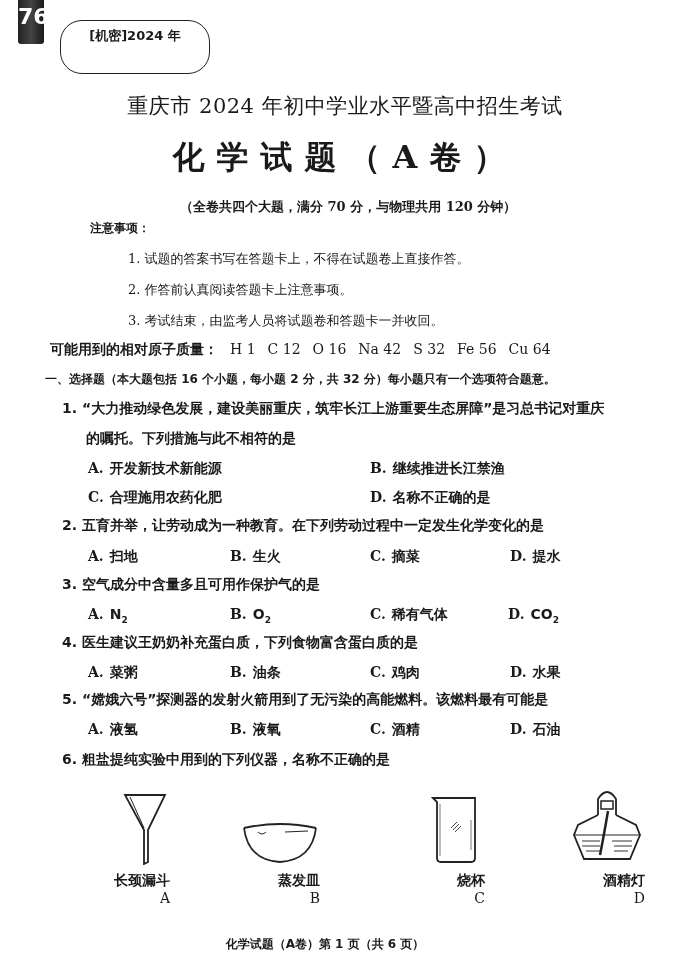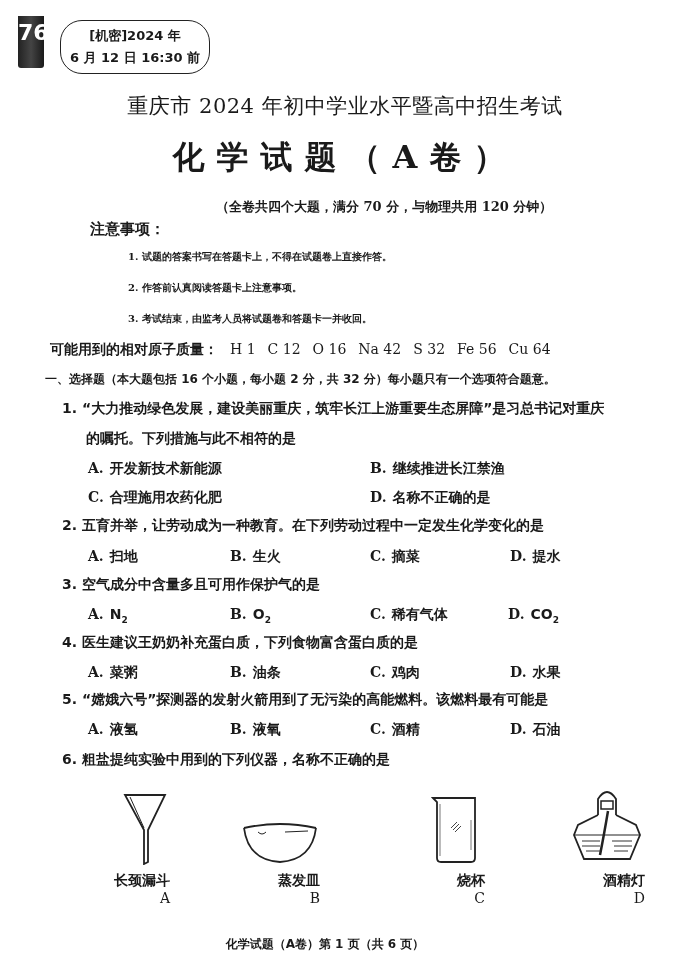--- a/index.html
+++ b/index.html
@@ -3,48 +3,48 @@
 <meta charset="utf-8">
 <style>
   html, body { margin:0; padding:0; }
   body {
     width:690px; height:976px; position:relative; overflow:hidden;
     background:#ffffff; color:#1a1a1a;
     font-family:"DejaVu Serif", "Liberation Serif", serif;
   }
   .abs { position:absolute;border-radius:22px; }
   .corner-tab {
-    left:18px; top:16px; width:26px; height:52px;
+    left:18px; top:0; width:26px; height:44px;
     background:linear-gradient(90deg,#222 0%,#444 50%,#1a1a1a 100%);
     color:#fff; font:bold 22px "DejaVu Sans", sans-serif; line-height:34px;
     overflow:hidden; border-radius:0 0 3px 3px;
   }
   .secret-box {
     left:60px; top:20px; width:150px; height:54px;
     border:1.5px solid #222; box-sizing:border-box;
     font:bold 13px "DejaVu Sans", sans-serif; text-align:center;
     line-height:22px; padding-top:4px;
   }
   .secret-box div { white-space:nowrap; }
   .exam-title {
     left:0; width:690px; top:92px; text-align:center;
     font-size:21px; letter-spacing:0.5px;
   }
   .paper-title {
     left:0; width:690px; top:136px; text-align:center;
     font-size:32px; font-weight:bold; letter-spacing:12px;
   }
   .exam-info {
-    left:180px; top:198px; font-size:13px; font-weight:bold;margin-left:36px;
+    left:180px; top:198px; font-size:13px; font-weight:bold;
   }
   .notice-head {
-    left:90px; top:220px; font-size:15px; font-weight:bold;
+    left:90px; top:220px; font-size:12px; font-weight:bold;
   }
   .notice-item {
-    left:128px; font-size:10px; font-weight:bold; white-space:nowrap;
+    left:128px; font-size:13px; font-weight:normal; white-space:nowrap;
   }
   .masses {
     left:50px; top:341px; font-size:14px; white-space:nowrap;
     font-family:"DejaVu Sans", sans-serif; font-weight:bold;
   }
   .masses span.el { margin-left:12px; font-family:"DejaVu Serif", serif; font-weight:normal; }
   .section-head {
     left:45px; top:371px; font-size:12px; font-weight:bold; white-space:nowrap;
     font-family:"DejaVu Sans", sans-serif;
   }
@@ -66,21 +66,20 @@
     left:0; width:650px; top:936px; text-align:center;
     font:bold 12px "DejaVu Sans", sans-serif;
   }
 </style>
 </head>
 <body>
 
 <div class="abs corner-tab">76</div>
 <div class="abs secret-box">
   <div>[机密]2024 年</div>
-  <div>6 月 12 日 16:30 前</div>
 </div>
 
 <div class="abs exam-title">重庆市 2024 年初中学业水平暨高中招生考试</div>
 <div class="abs paper-title">化学试题（A卷）</div>
 <div class="abs exam-info">（全卷共四个大题，满分 70 分，与物理共用 120 分钟）</div>
 
 <div class="abs notice-head">注意事项：</div>
 <div class="abs notice-item" style="top:250px">1. 试题的答案书写在答题卡上，不得在试题卷上直接作答。</div>
 <div class="abs notice-item" style="top:281px">2. 作答前认真阅读答题卡上注意事项。</div>
 <div class="abs notice-item" style="top:312px">3. 考试结束，由监考人员将试题卷和答题卡一并收回。</div>

